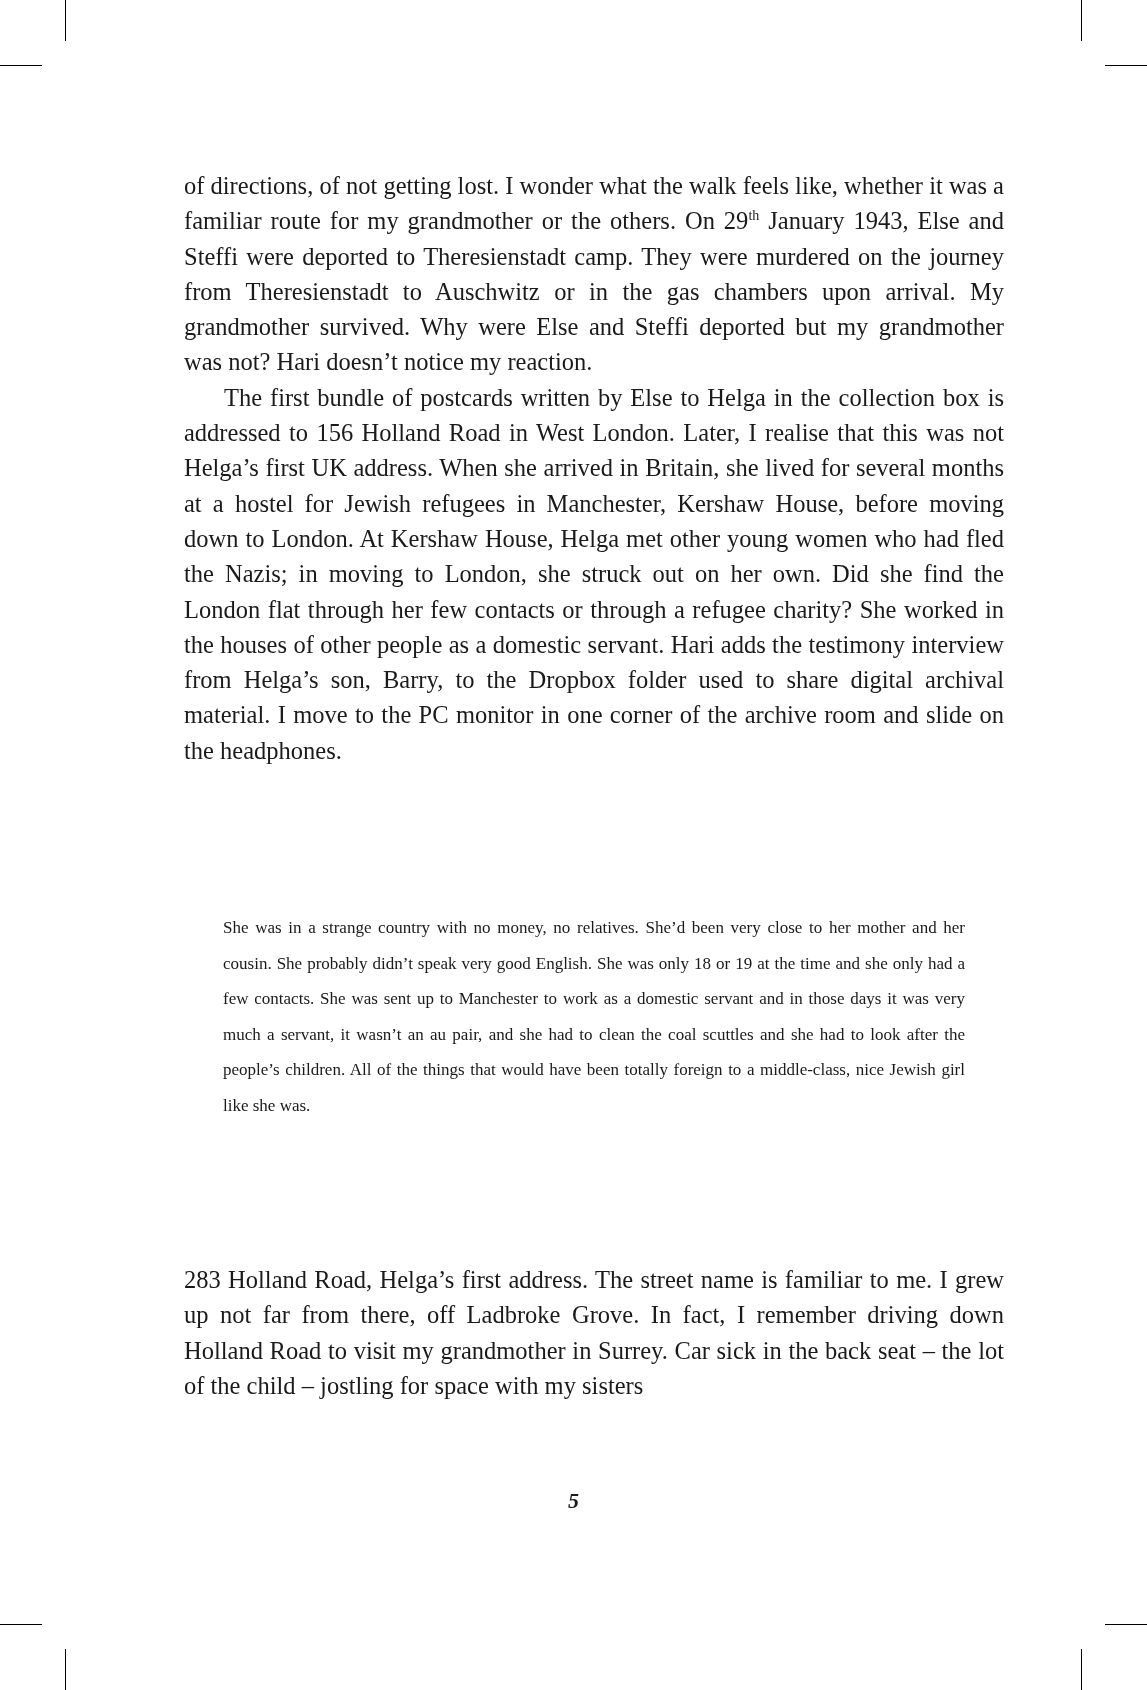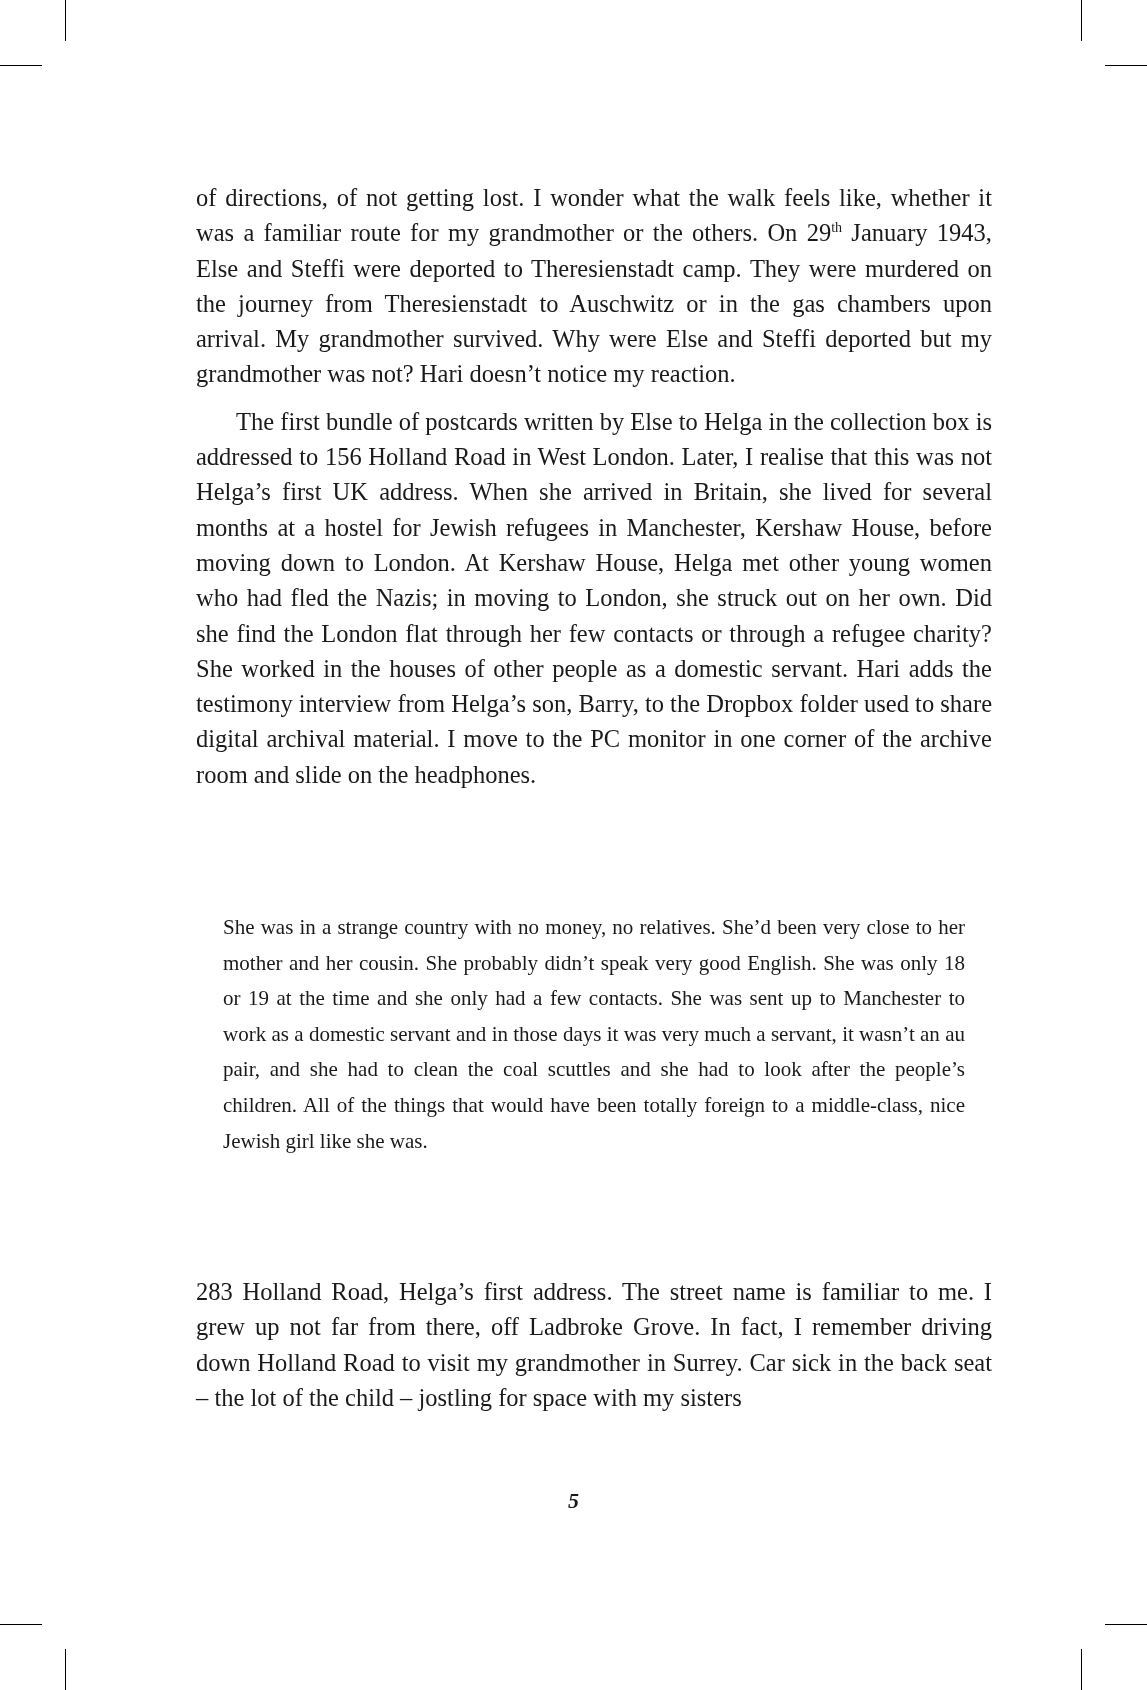--- a/index.html
+++ b/index.html
@@ -2,23 +2,23 @@
 <html><head>
 <meta charset="utf-8">
 <style>
   html, body { margin: 0; padding: 0; background: #ffffff; }
   body { width: 1147px; height: 1690px; position: relative; overflow: hidden;
          font-family: "Liberation Serif", "DejaVu Serif", serif; color: #1a1a1a; }
   .crop { position: absolute; background: #000; }
   .crop.v { width: 1px; height: 41px; }
   .crop.h { height: 1px; width: 42px; }
   .text-block { position: absolute; left: 184px; width: 820px; font-size: 24.5px; line-height: 35.3px; }
-  .text-block p { margin: 12px; text-align: justify; text-align-last: left; }
+  .text-block p { margin: 0; text-align: justify; text-align-last: left; }
   .indent { text-indent: 40px; }
-  .quote { position: absolute; left: 223px; width: 742px; font-size: 21px; line-height: 35.6px; }
+  .quote { position: absolute; left: 223px; width: 742px; font-size: 17px; line-height: 35.6px; }
   .quote p { margin: 0; text-align: justify; text-align-last: left; }
   sup { font-size: 14px; line-height: 0; vertical-align: super; }
   .page-num { position: absolute; left: 0; width: 1147px; top: 1488px; text-align: center;
               font-size: 22px; font-style: italic; font-weight: bold; }
 </style>
 </head>
 <body>
 
 <div class="crop v" style="left:65px;top:0;"></div>
 <div class="crop h" style="left:0;top:65px;"></div>

